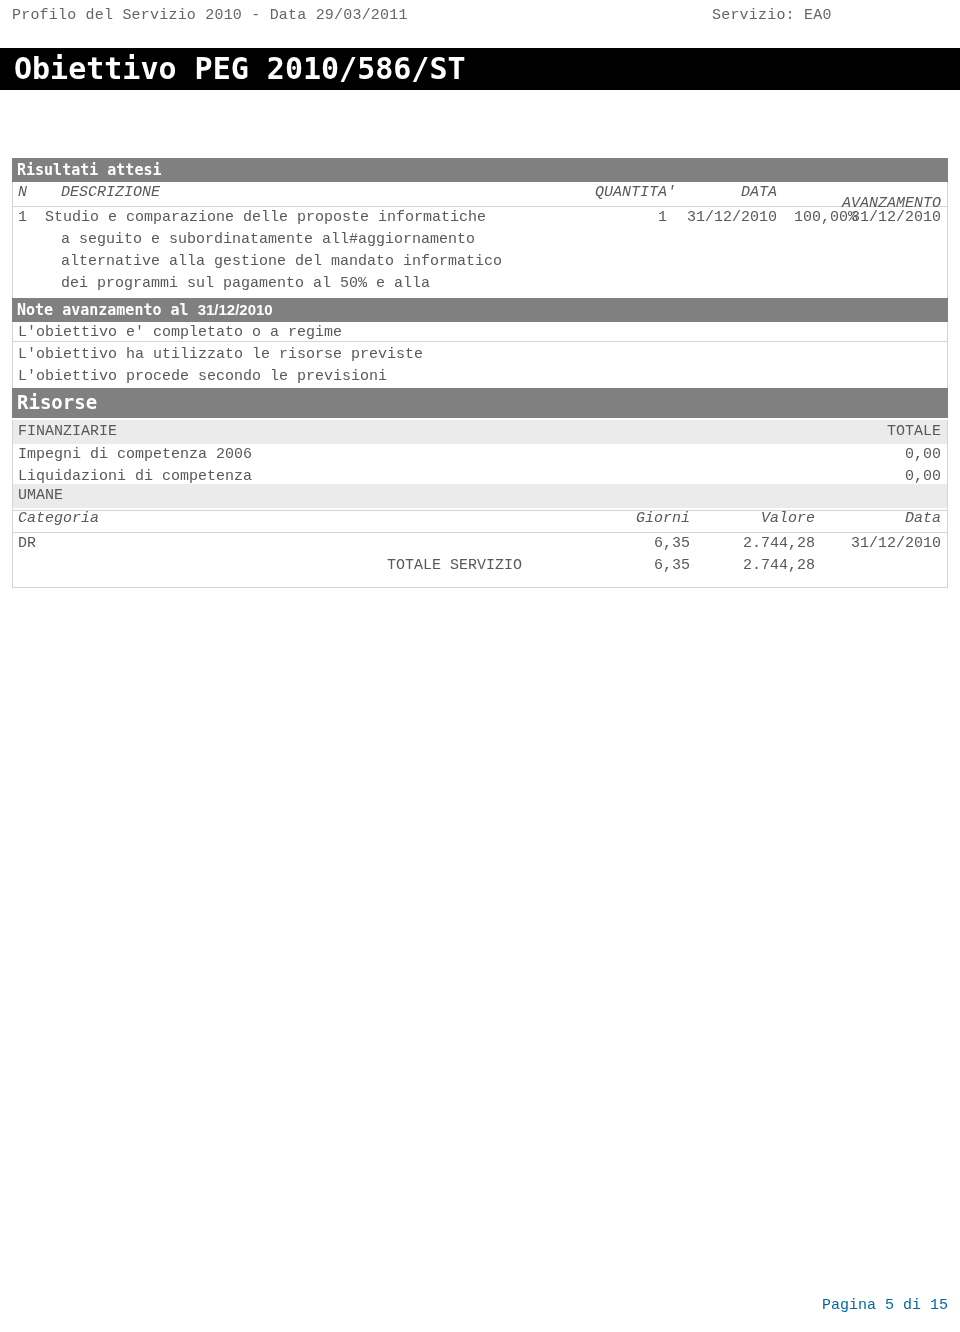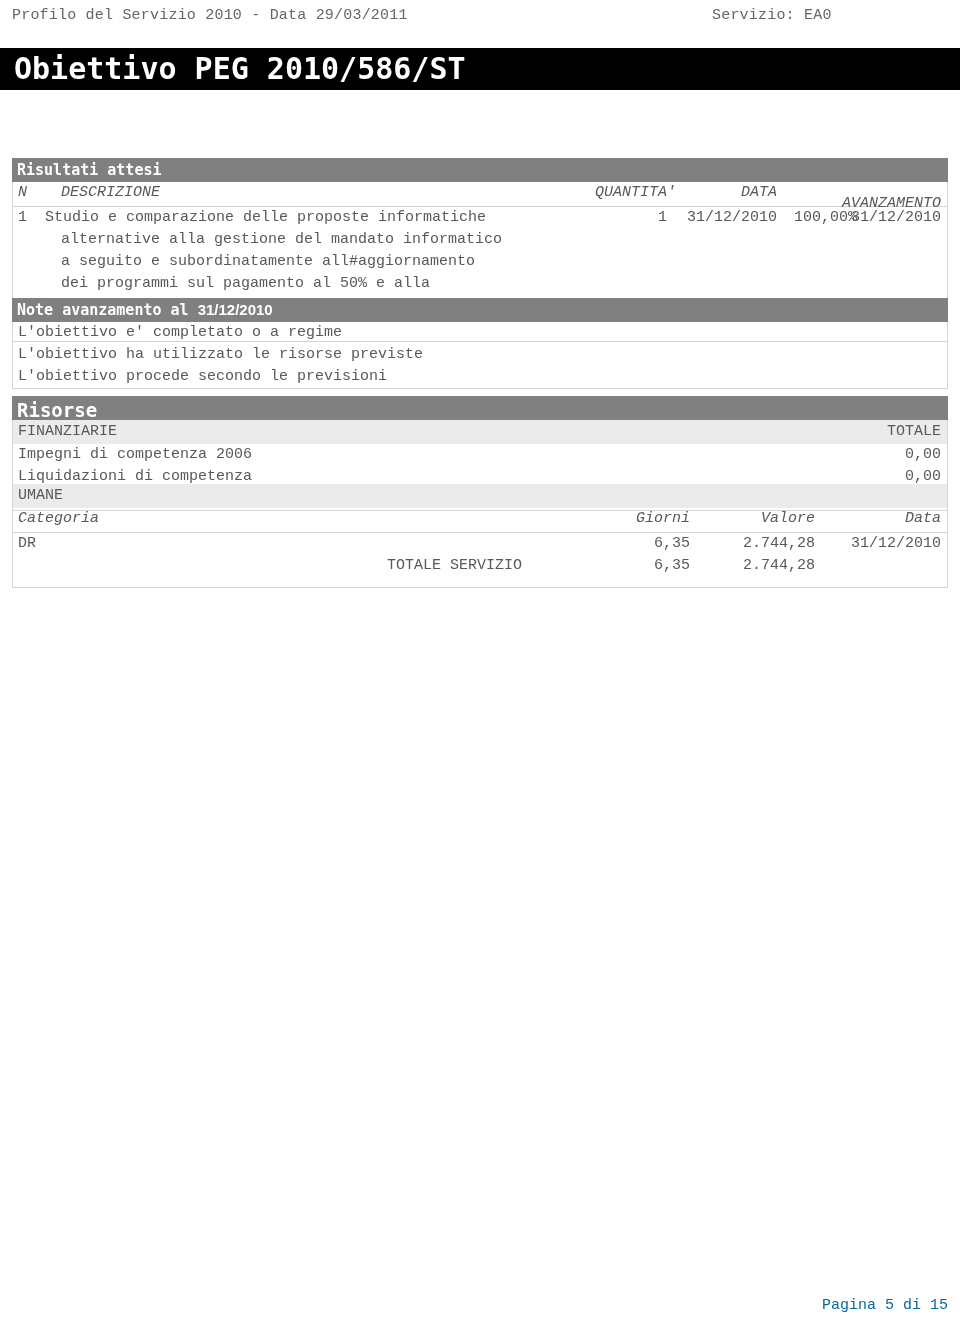--- a/index.html
+++ b/index.html
@@ -206,24 +206,24 @@
 
       <div class="row">
         <span class="cell" style="left:5px;">1</span>
         <span class="cell" style="left:32px;">Studio e comparazione delle proposte informatiche</span>
         <span class="cell ra" style="right:280px;">1</span>
         <span class="cell ra" style="right:170px;">31/12/2010</span>
         <span class="cell ra" style="right:90px;">100,00%</span>
         <span class="cell ra" style="right:6px;">31/12/2010</span>
       </div>
       <div class="row">
+        <span class="cell" style="left:48px;">a seguito e subordinatamente all#aggiornamento</span>
+      </div>
+      <div class="row">
         <span class="cell" style="left:48px;">alternative alla gestione del mandato informatico</span>
-      </div>
-      <div class="row">
-        <span class="cell" style="left:48px;">a seguito e subordinatamente all#aggiornamento</span>
       </div>
       <div class="row">
         <span class="cell" style="left:48px;">dei programmi sul pagamento al 50% e alla</span>
       </div>
       <div class="row">
         <span class="cell" style="left:48px;">gestione delle cessioni di credito</span>
       </div>
 
       <div class="rule" style="left:0;top:134px;width:38px;"></div>
       <div style="height:24px;"></div>
@@ -238,21 +238,21 @@
       </div>
       <div class="row">
         <span class="cell" style="left:5px;">L'obiettivo ha utilizzato le risorse previste</span>
       </div>
       <div class="row">
         <span class="cell" style="left:5px;">L'obiettivo procede secondo le previsioni</span>
       </div>
     </div>
   </div>
 
-  <div class="block" style="top:396px;">
+  <div class="block" style="top:388px;">
     <div class="bar-dark big">Risorse</div>
   </div>
 
   <div class="block" style="top:420px;">
     <div class="bar-light"><span>FINANZIARIE</span><span class="r">TOTALE</span></div>
     <div class="tbl">
       <div class="row">
         <span class="cell" style="left:5px;">Impegni di competenza 2006</span>
         <span class="cell ra" style="right:6px;">0,00</span>
       </div>

